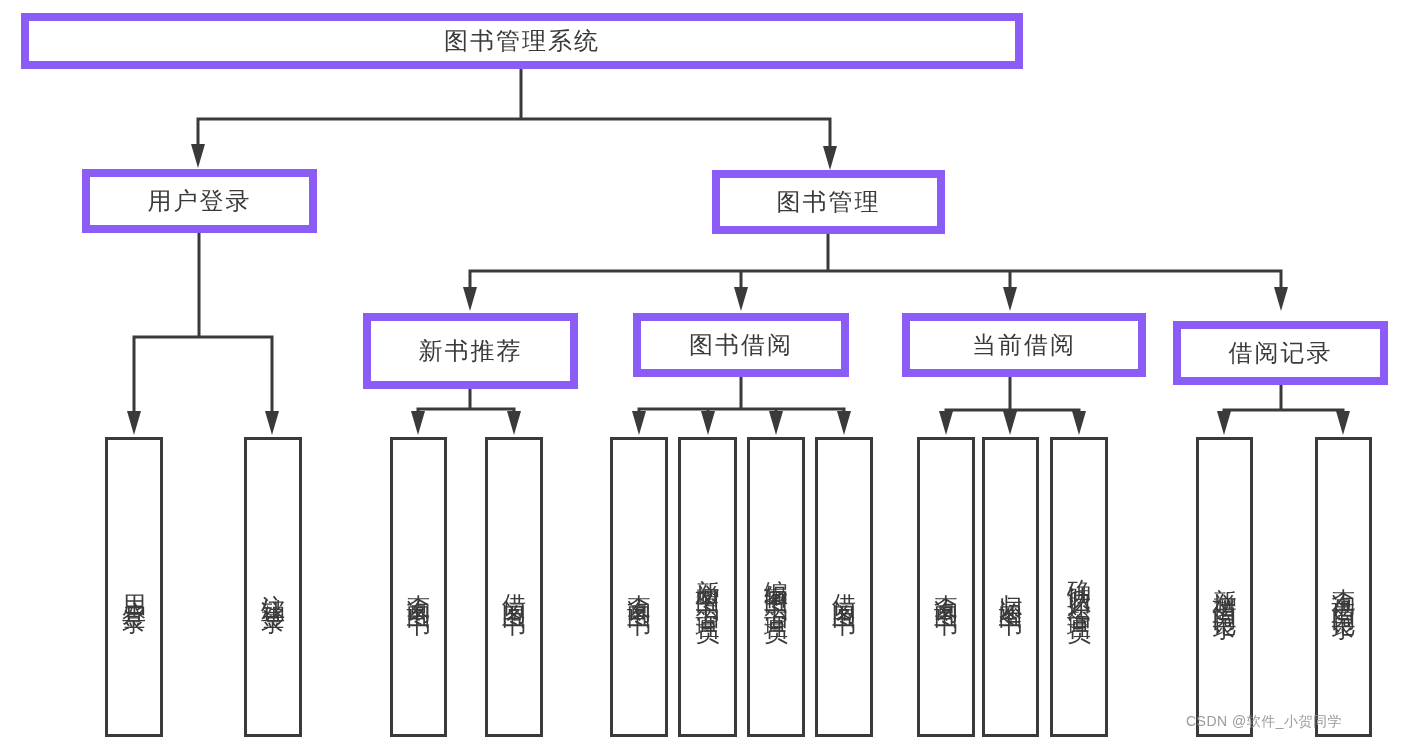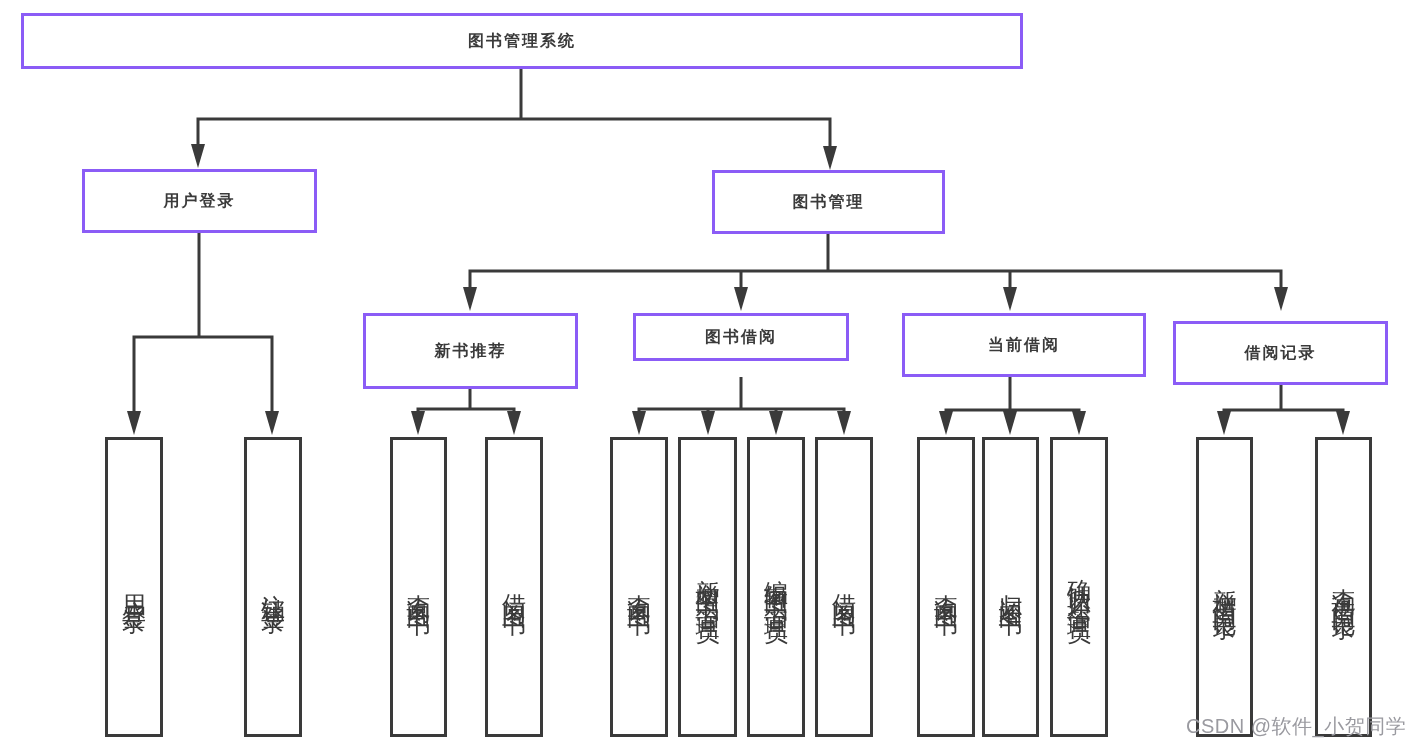--- a/index.html
+++ b/index.html
@@ -19,29 +19,28 @@
     position: absolute;
     left: 0;
     top: 0;
     width: 1405px;
     height: 747px;
   }
   .hbox {
     position: absolute;
     box-sizing: border-box;
     background: #ffffff;
-    border: 3px solid #8b5cf6;
+    border: 8px solid #8b5cf6;
     display: flex;
     align-items: center;
     justify-content: center;
-    font-size: 16px;
+    font-size: 24px;
     letter-spacing: 2px;
     color: #3a3a3a;
     white-space: nowrap;
-    font-weight: bold;
   }
   .vbox {
     position: absolute;
     box-sizing: border-box;
     top: 437px;
     height: 300px;
     background: #ffffff;
     border: 3px solid #3a3a3a;
     display: flex;
     align-items: center;
@@ -53,21 +52,21 @@
     font-size: 24px;
     line-height: 1;
     letter-spacing: 6px;
     color: #3a3a3a;
     white-space: nowrap;
   }
   #watermark {
     position: absolute;
     left: 1186px;
     top: 713px;
-    font-size: 20px;
+    font-size: 14px;
     color: #9a9aa0;
     letter-spacing: 0.5px;
     white-space: nowrap;
     z-index: 10;
   }
   .edge-line {
     stroke: #3a3a3a;
     stroke-width: 3;
     fill: none;
   }
@@ -123,21 +122,21 @@
       <polygon class="arrowhead" points="1336,411 1350,411 1343,435"></polygon>
     </g>
   </svg>
 
   <div class="hbox" style="left:21px; top:13px; width:1002px; height:56px;">图书管理系统</div>
 
   <div class="hbox" style="left:82px; top:169px; width:235px; height:64px;">用户登录</div>
   <div class="hbox" style="left:712px; top:170px; width:233px; height:64px;">图书管理</div>
 
   <div class="hbox" style="left:363px; top:313px; width:215px; height:76px;">新书推荐</div>
-  <div class="hbox" style="left:633px; top:313px; width:216px; height:48px;">图书借阅</div>
+  <div class="hbox" style="left:633px; top:313px; width:216px; height:64px;">图书借阅</div>
   <div class="hbox" style="left:902px; top:313px; width:244px; height:64px;">当前借阅</div>
   <div class="hbox" style="left:1173px; top:313px; width:215px; height:64px;margin-top:8px;">借阅记录</div>
 
   <div class="vbox" style="left:105px; width:58px;">
     <span class="vtext">用户登录</span>
   </div>
   <div class="vbox" style="left:244px; width:58px;">
     <span class="vtext">注销登录</span>
   </div>
 

